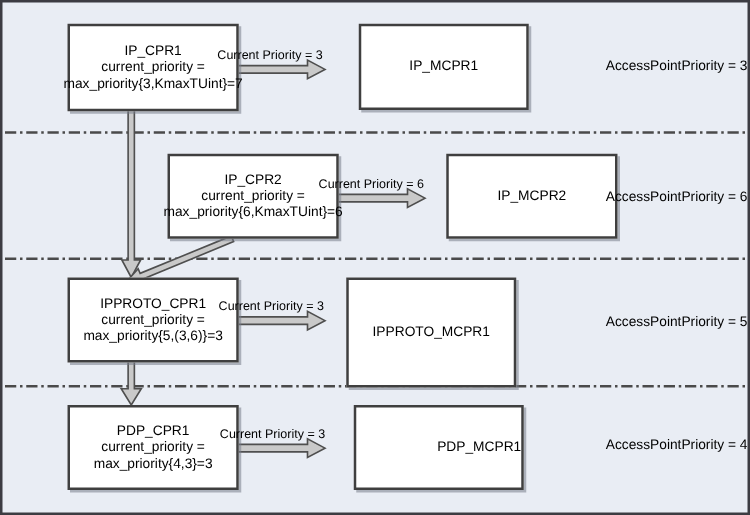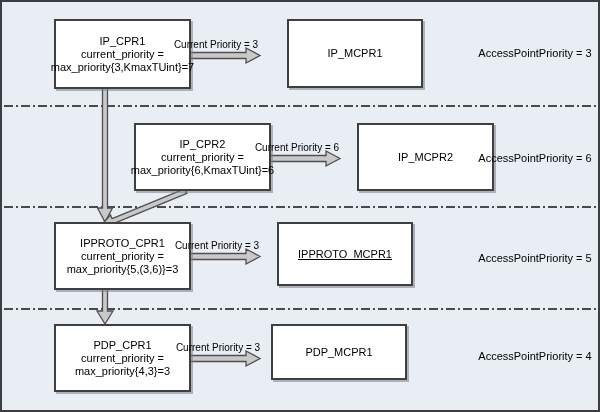--- a/index.html
+++ b/index.html
@@ -15,21 +15,21 @@
     display:flex;flex-direction:column;align-items:center;justify-content:center;
     font-size:11px;line-height:13px;text-align:center;margin-left:17px;
   }
   .node .ln{white-space:nowrap;}
   .edge-label{
     position:absolute;width:150px;font-size:10px;line-height:12px;
     text-align:center;white-space:nowrap;
   }
   .section-label{
     position:absolute;left:470px;width:126px;font-size:11px;line-height:13px;
-    text-align:center;white-space:nowrap;
+    text-align:right;white-space:nowrap;
   }
 </style>
 </head>
 <body>
 
 <div id="stage">
 
   <svg id="connectors" viewBox="0 0 600 412" xmlns="http://www.w3.org/2000/svg">
 
     <g stroke="#4a4a4a" stroke-width="2" stroke-dasharray="9 3 2 3">
@@ -76,30 +76,30 @@
     <div class="ln">IP_MCPR2</div>
   </div>
   <div class="edge-label" style="left:220px;top:140px;">Current Priority = 6</div>
   <div class="section-label" style="top:150px;">AccessPointPriority = 6</div>
 
   <div class="node" style="left:35px;top:220px;width:137px;height:68px;">
     <div class="ln">IPPROTO_CPR1</div>
     <div class="ln">current_priority =</div>
     <div class="ln">max_priority{5,(3,6)}=3</div>
   </div>
-  <div class="node" style="left:258px;top:220px;width:136px;height:64px;text-decoration:underline;">
+  <div class="node" style="left:258px;top:220px;width:136px;height:88px;">
     <div class="ln">IPPROTO_MCPR1</div>
   </div>
   <div class="edge-label" style="left:140px;top:238px;">Current Priority = 3</div>
   <div class="section-label" style="top:250px;">AccessPointPriority = 5</div>
 
   <div class="node" style="left:35px;top:322px;width:137px;height:68px;">
     <div class="ln">PDP_CPR1</div>
     <div class="ln">current_priority =</div>
     <div class="ln">max_priority{4,3}=3</div>
   </div>
-  <div class="node" style="left:252px;top:322px;width:136px;height:56px;">
+  <div class="node" style="left:264px;top:322px;width:136px;height:68px;align-items:flex-end;">
     <div class="ln">PDP_MCPR1</div>
   </div>
   <div class="edge-label" style="left:141px;top:340px;">Current Priority = 3</div>
   <div class="section-label" style="top:348px;">AccessPointPriority = 4</div>
 
 </div>
 
 </body></html>

